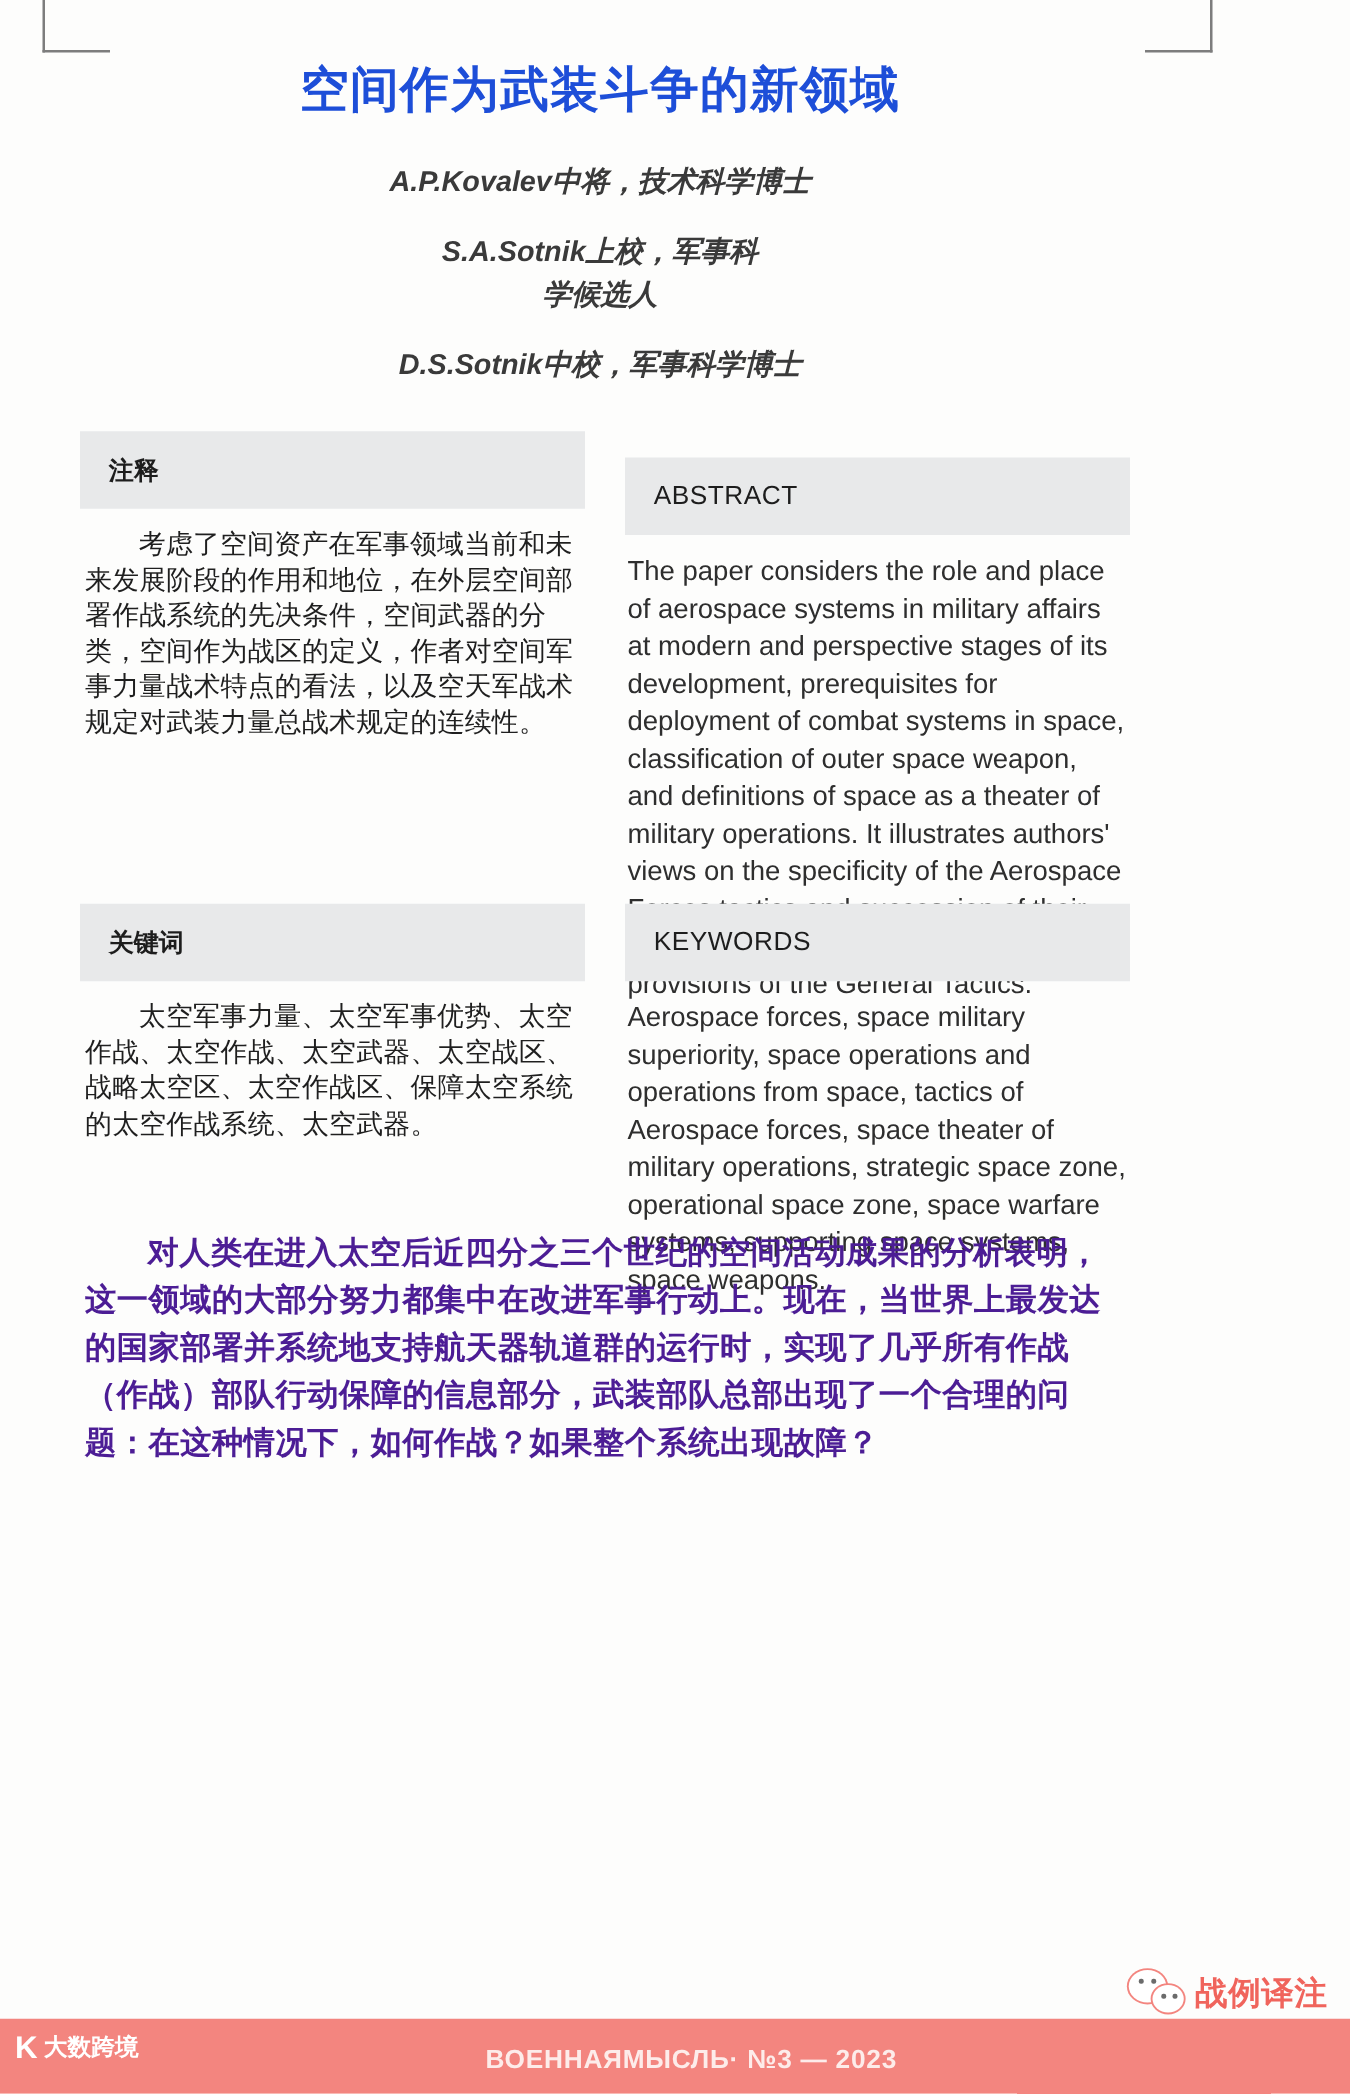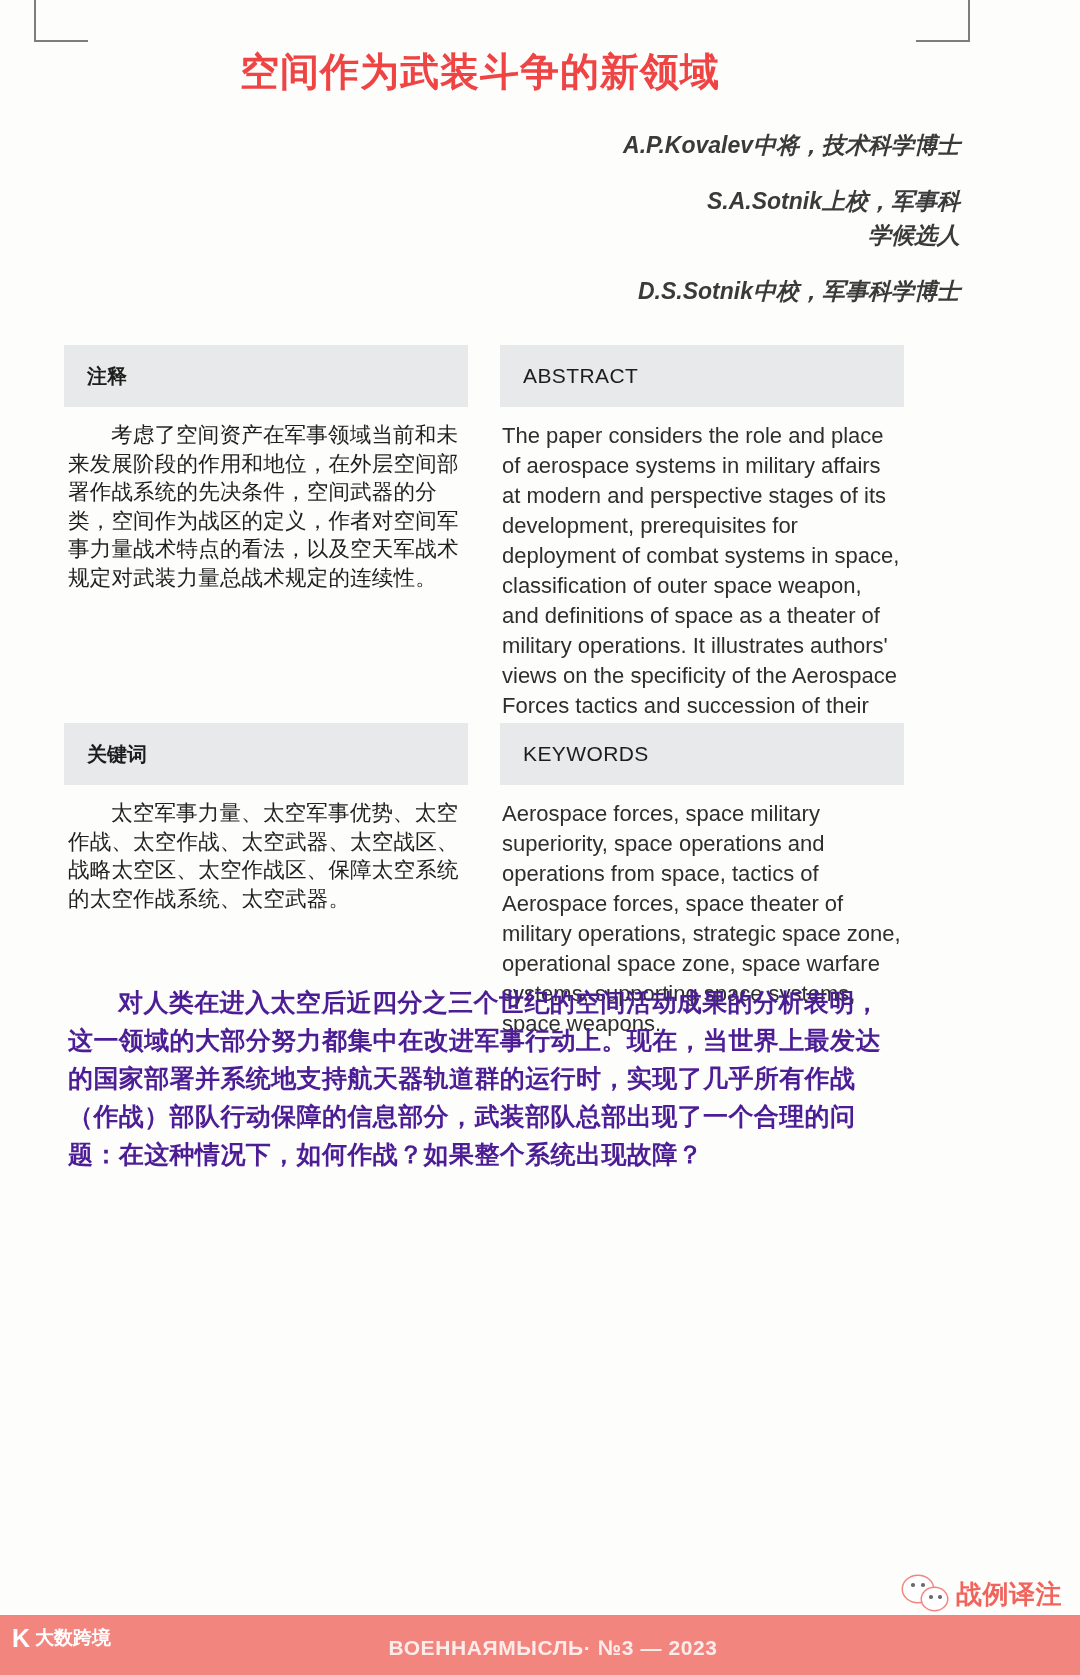--- a/index.html
+++ b/index.html
@@ -35,39 +35,38 @@
   .crop-tr { right: 110px; top: -2px; border-top: none; border-left: none; }
 
   
   #title {
     position: absolute;
     left: 0; top: 45px;
     width: 960px;
     text-align: center;
     font-size: 39px;
     font-weight: bold;
-    color: #ef4444;
+    color: #1d4ed8;
     letter-spacing: 1px;
   }
 
   
   #authors {
     position: absolute;
     left: 0; top: 128px;
     width: 960px;
     text-align: center;
     color: #3a3a3a;
   }
   .author-line {
     font-size: 23px;
     font-style: italic;
     font-weight: 600;
     line-height: 34px;
     margin-bottom: 22px;
-    text-align: right;
   }
   .author-line:last-child { margin-bottom: 16px; }
 
   
   .panel {
     position: absolute;
   }
   .panel-head {
     background: #e8e9ea;
     height: 62px;
@@ -100,21 +99,21 @@
   }
   .body-en {
     font-size: 22px;
     line-height: 30px;
     color: #2e2e2e;
     padding-left: 2px;
   }
 
   
   #panel-note      { left: 64px;  top: 345px; width: 404px; }
-  #panel-abstract  { left: 500px; top: 345px; width: 404px; }
+  #panel-abstract  { left: 500px; top: 366px; width: 404px; }
   #panel-keywords-cn { left: 64px;  top: 723px; width: 404px; }
   #panel-keywords-en { left: 500px; top: 723px; width: 404px; }
 
   
   #green-para {
     position: absolute;
     left: 68px;
     top: 983px;
     width: 830px;
     font-size: 25px;

